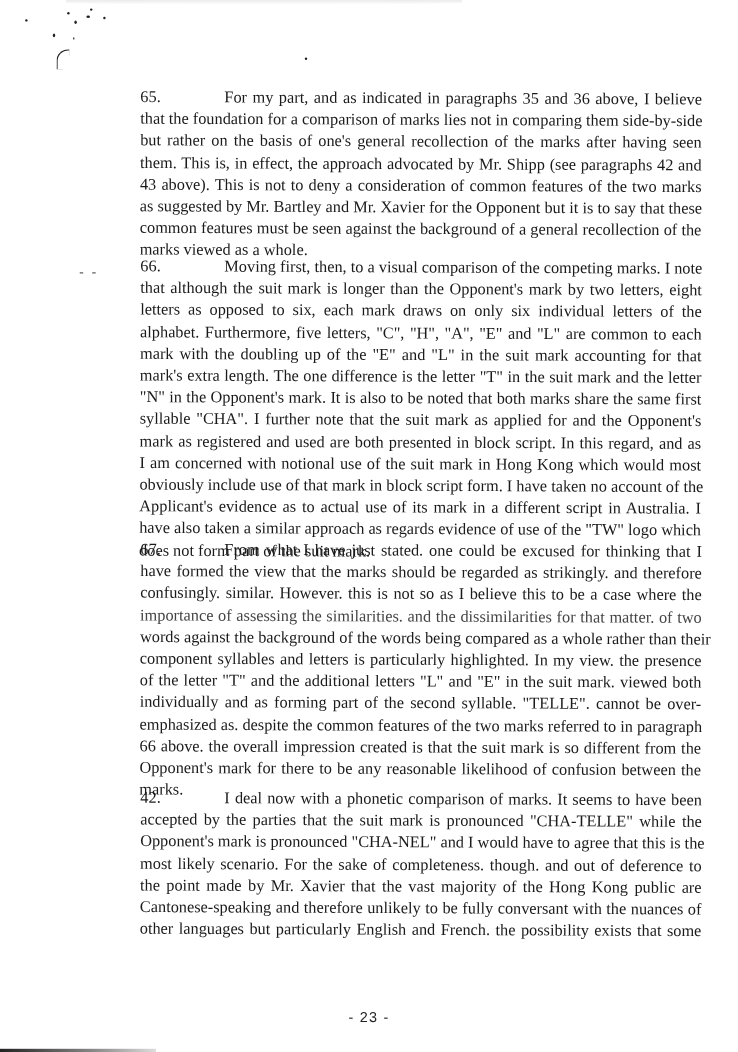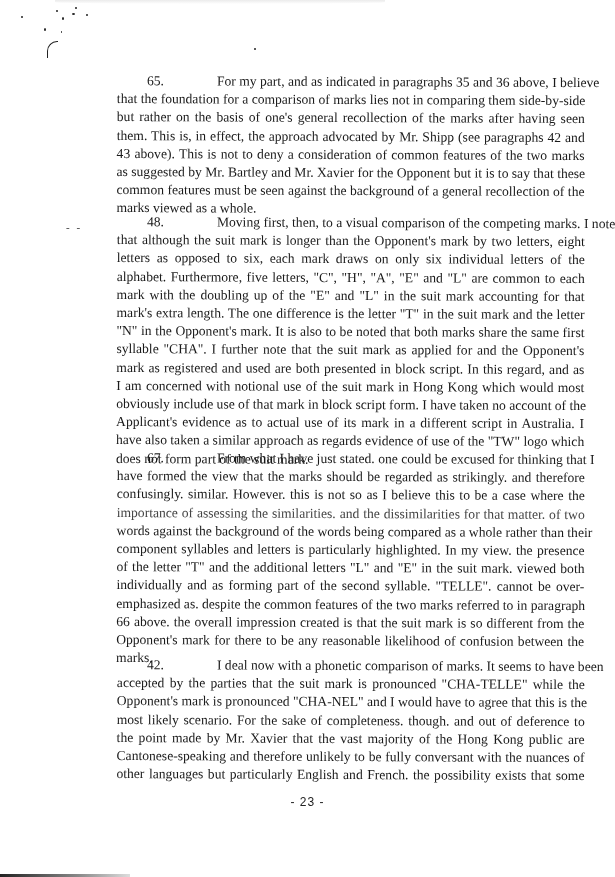--- a/index.html
+++ b/index.html
@@ -61,41 +61,40 @@
       width: 468px;
       font-size: 13.6px;
       line-height: 18.2px;
       text-align: justify;
       transform: rotate(0.25deg);
       transform-origin: left top;
     }
     .para-num {
       display: inline-block;
       width: 70px;
-      margin-left: 30px;
     }
     .para-line {
       display: block;
       text-align: justify;
       text-align-last: justify;
       white-space: nowrap;
     }
     .para-line.last {
       text-align-last: left;
     }
     .faded {
       color: #444;
     }
     #p65 { top: 72px; }
     #p66 { top: 213px; }
     #p67 { top: 449px; font-family: "Liberation Serif", serif; }
     #p68 { top: 656px; }
     .page-number {
       position: absolute;
-      top: 795px;
+      top: 841px;
       left: 0;
       width: 615px;
       text-align: center;
       font-family: "Liberation Sans", sans-serif;
       font-size: 12px;
       color: #222;
       letter-spacing: 1px;
     }
   </style>
 </head>
@@ -122,21 +121,21 @@
     <span class="para-line">that the foundation for a comparison of marks lies not in comparing them side-by-side</span>
     <span class="para-line">but rather on the basis of one's general recollection of the marks after having seen</span>
     <span class="para-line">them.  This is, in effect, the approach advocated by Mr. Shipp (see paragraphs 42 and</span>
     <span class="para-line">43 above).  This is not to deny a consideration of common features of the two marks</span>
     <span class="para-line">as suggested by Mr. Bartley and Mr. Xavier for the Opponent but it is to say that these</span>
     <span class="para-line">common features must be seen against the background of a general recollection of the</span>
     <span class="para-line last">marks viewed as a whole.</span>
   </div>
 
   <div class="paragraph" id="p66">
-    <span class="para-line"><span class="para-num">48.</span><span>Moving first, then, to a visual comparison of the competing marks. I note</span></span>
+    <span class="para-line"><span class="para-num">66.</span><span>Moving first, then, to a visual comparison of the competing marks. I note</span></span>
     <span class="para-line">that although the suit mark is longer than the Opponent's mark by two letters, eight</span>
     <span class="para-line">letters as opposed to six, each mark draws on only six individual letters of the</span>
     <span class="para-line">alphabet.  Furthermore, five letters, "C", "H", "A", "E" and "L" are common to each</span>
     <span class="para-line">mark with the doubling up of the "E" and "L" in the suit mark accounting for that</span>
     <span class="para-line">mark's extra length.  The one difference is the letter "T" in the suit mark and the letter</span>
     <span class="para-line">"N" in the Opponent's mark.  It is also to be noted that both marks share the same first</span>
     <span class="para-line">syllable "CHA".  I further note that the suit mark as applied for and the Opponent's</span>
     <span class="para-line">mark as registered and used are both presented in block script.  In this regard, and as</span>
     <span class="para-line">I am concerned with notional use of the suit mark in Hong Kong which would most</span>
     <span class="para-line">obviously include use of that mark in block script form. I have taken no account of the</span>

